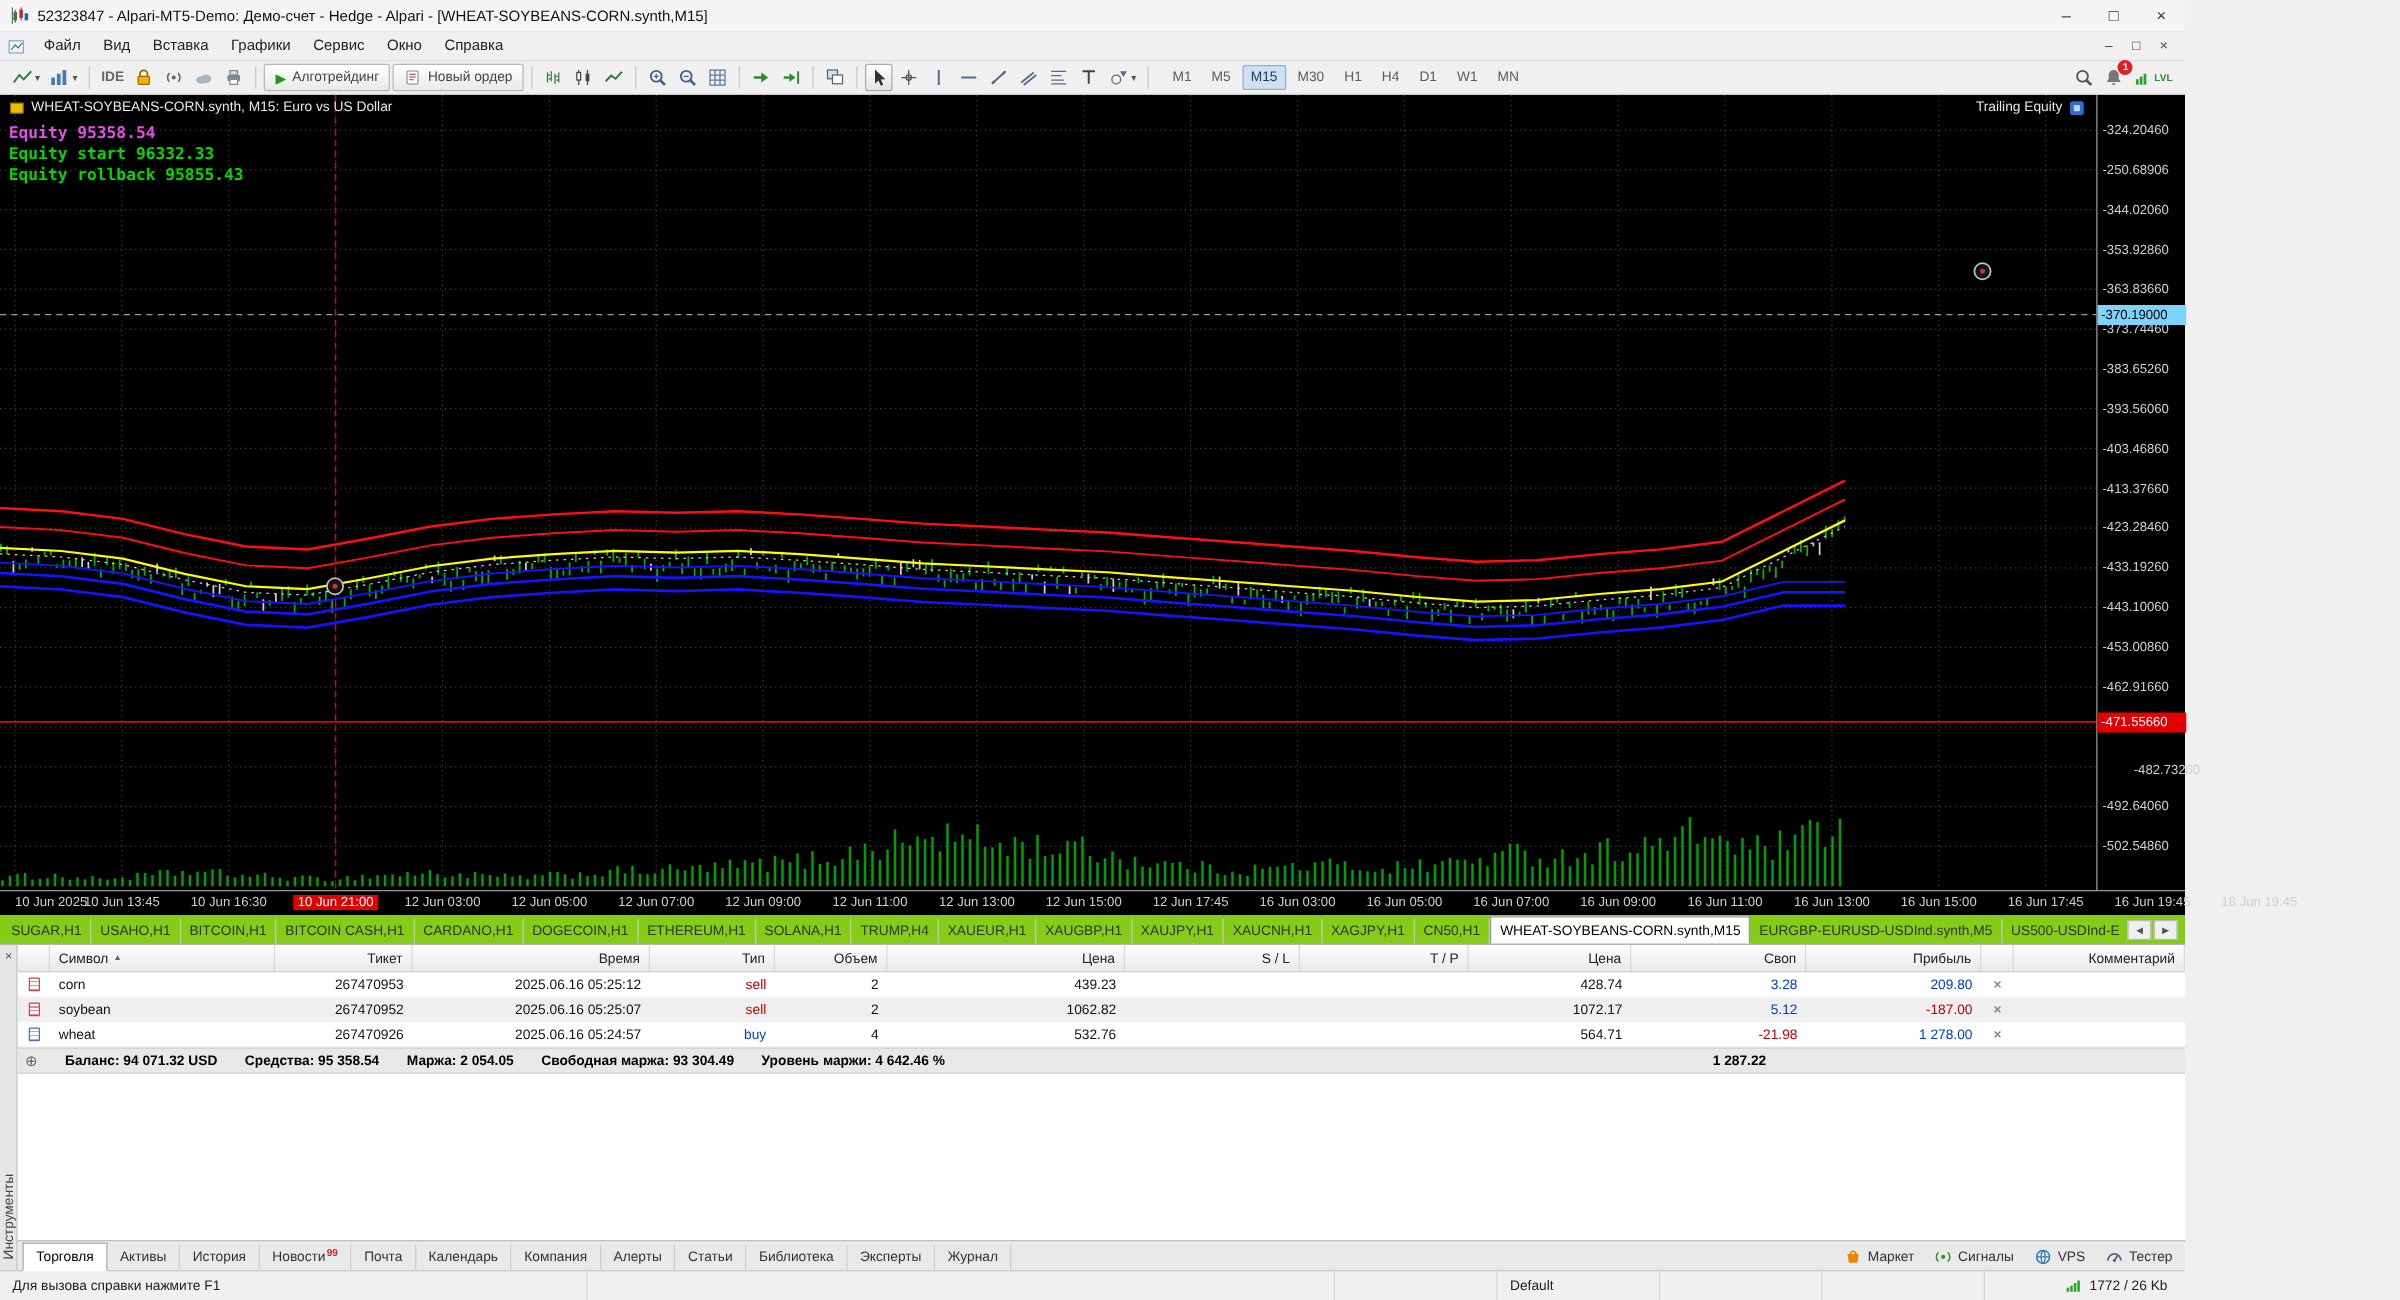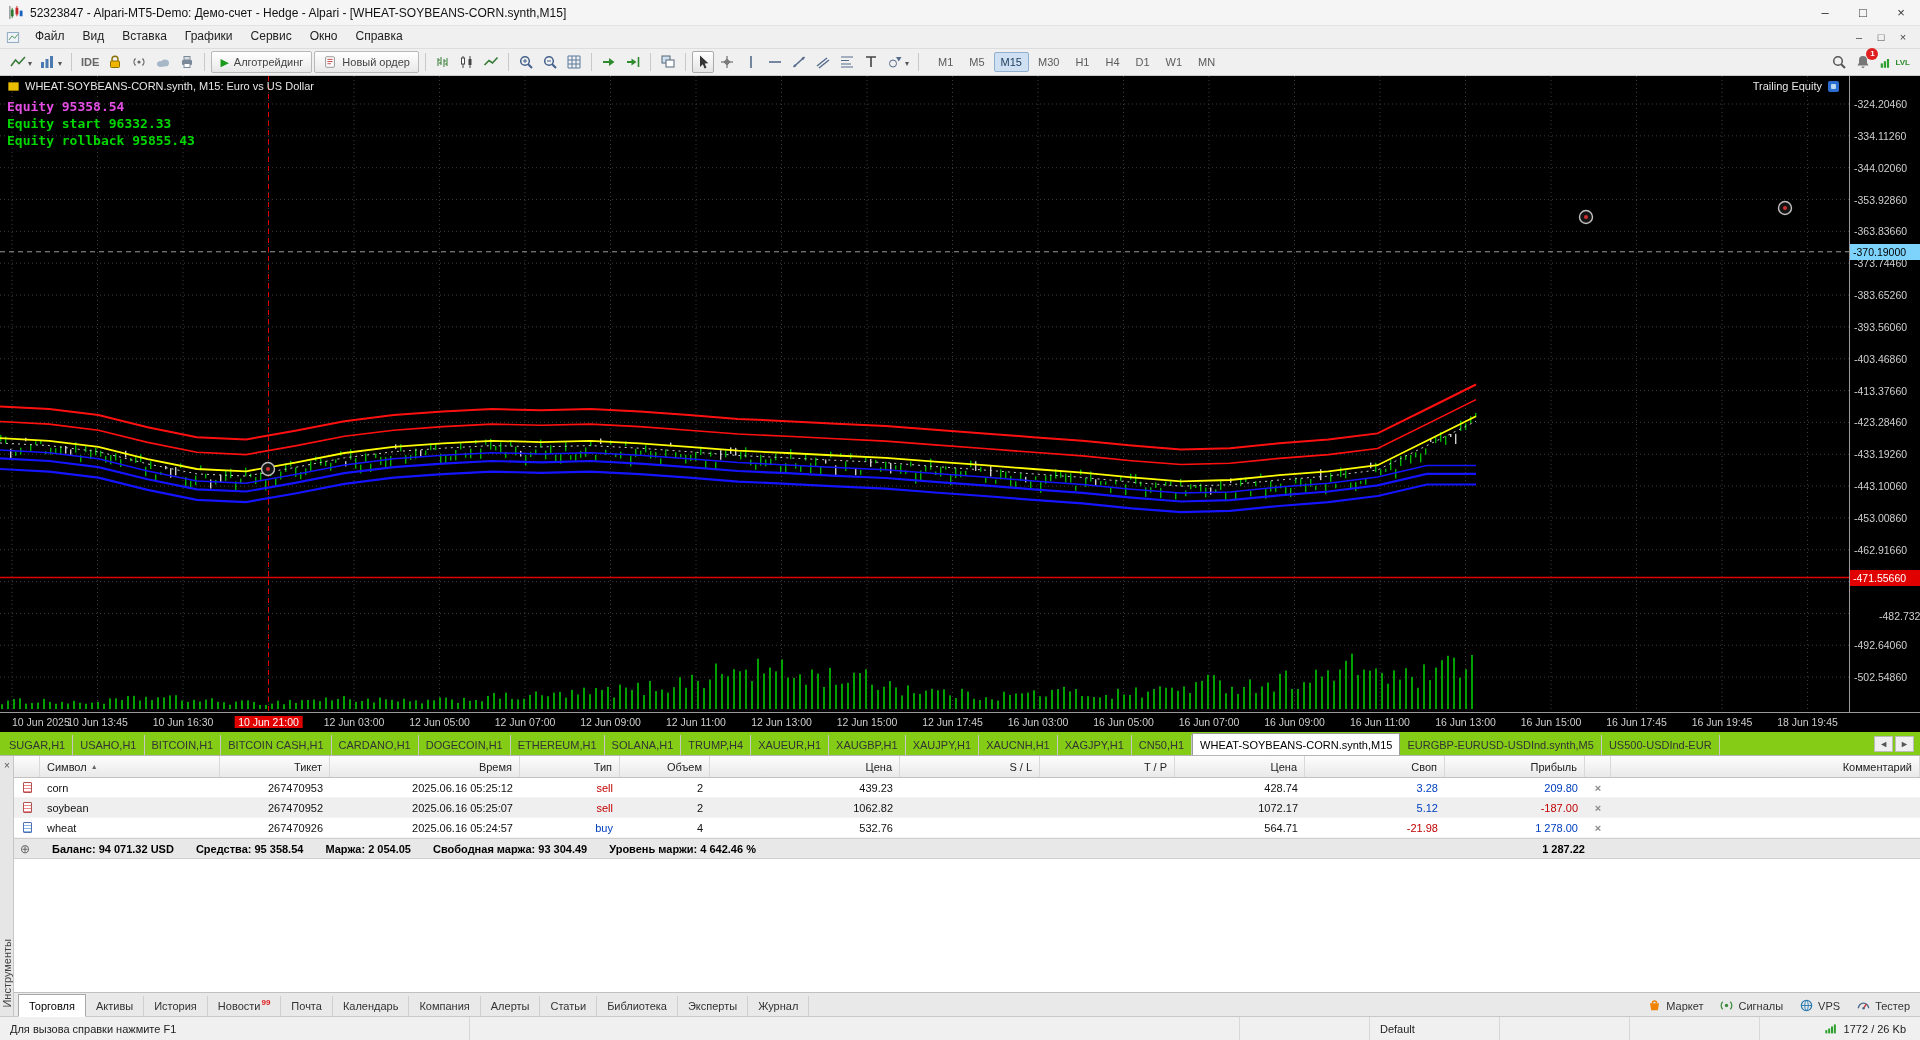--- a/index.html
+++ b/index.html
@@ -1,17 +1,17 @@
 <!DOCTYPE html>
 <html><head>
 <meta charset="utf-8">
 <style>
 *{margin:0;padding:0;box-sizing:border-box}
 html,body{width:1920px;height:1040px;overflow:hidden;font-family:"Liberation Sans",sans-serif;background:#f0f0f0}
-#app{position:relative;width:1920px;height:1040px;background:#f0f0f0;font-size:12px}
+#app{position:relative;width:1748px;height:1040px;background:#f0f0f0;font-size:12px}
 
 
 .titlebar{height:26px;background:#f5f5f5;display:flex;align-items:center;padding-left:8px;border-bottom:1px solid #e2e2e2}
 .app-icon{width:16px;height:16px;margin-right:6px;display:flex;align-items:center}
 .title-text{font-size:12px;color:#111;white-space:nowrap}
 .win-btns{margin-left:auto;display:flex;height:100%}
 .win-btn{width:38px;height:100%;display:flex;align-items:center;justify-content:center;font-size:13px;color:#333;cursor:default}
 
 
 .menubar{height:22px;background:#f0f0f0;display:flex;align-items:center;padding-left:6px}
@@ -970,21 +970,21 @@
       <div class="ea-label">
         <span>Trailing Equity</span>
         <span class="ea-icon"></span>
       </div>
       <div class="equity-overlay"><div style="color: rgb(228, 78, 228);">Equity 95358.54</div><div style="color: rgb(0, 216, 0);">Equity start 96332.33</div><div style="color: rgb(0, 216, 0);">Equity rollback 95855.43</div></div>
     </div>
     <div class="price-scale">
       <div class="price-box current" style="top: 167.777px;">-370.19000</div>
       <div class="price-box red" style="top: 493.525px;">-471.55660</div>
     <div class="y-label" style="top: 22px;">-324.20460</div>
-        <div class="y-label" style="top: 53.84px;">-334.11260</div>
+        <div class="y-label" style="top: 53.84px;">-250.68906</div>
         <div class="y-label" style="top: 85.68px;">-344.02060</div>
         <div class="y-label" style="top: 117.52px;">-353.92860</div>
         <div class="y-label" style="top: 149.36px;">-363.83660</div>
         <div class="y-label" style="top: 181.2px;">-373.74460</div>
         <div class="y-label" style="top: 213.04px;">-383.65260</div>
         <div class="y-label" style="top: 244.88px;">-393.56060</div>
         <div class="y-label" style="top: 276.72px;">-403.46860</div>
         <div class="y-label" style="top: 308.56px;">-413.37660</div>
         <div class="y-label" style="top: 340.4px;">-423.28460</div>
         <div class="y-label" style="top: 372.24px;">-433.19260</div>

